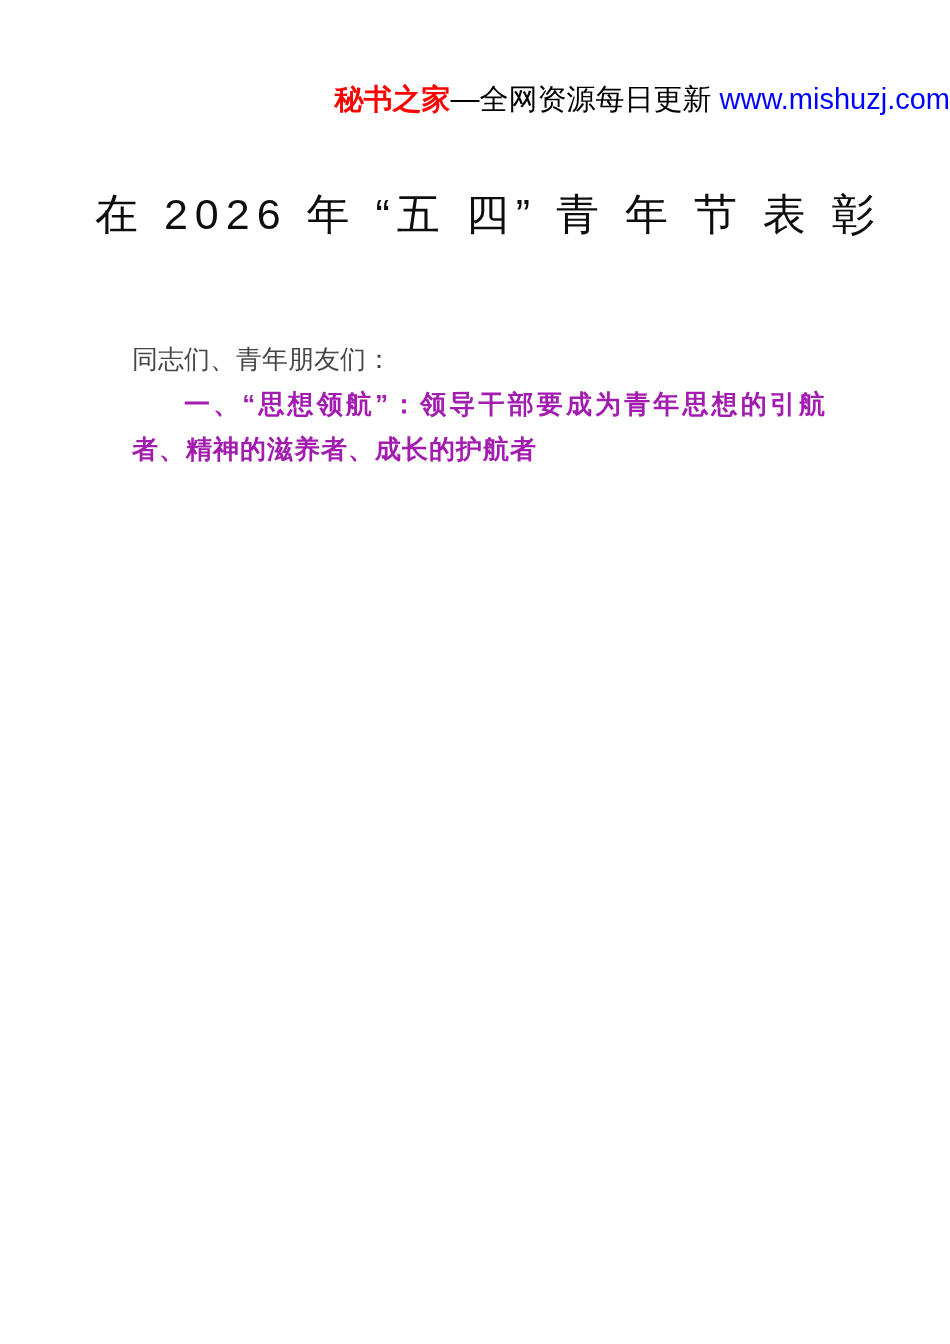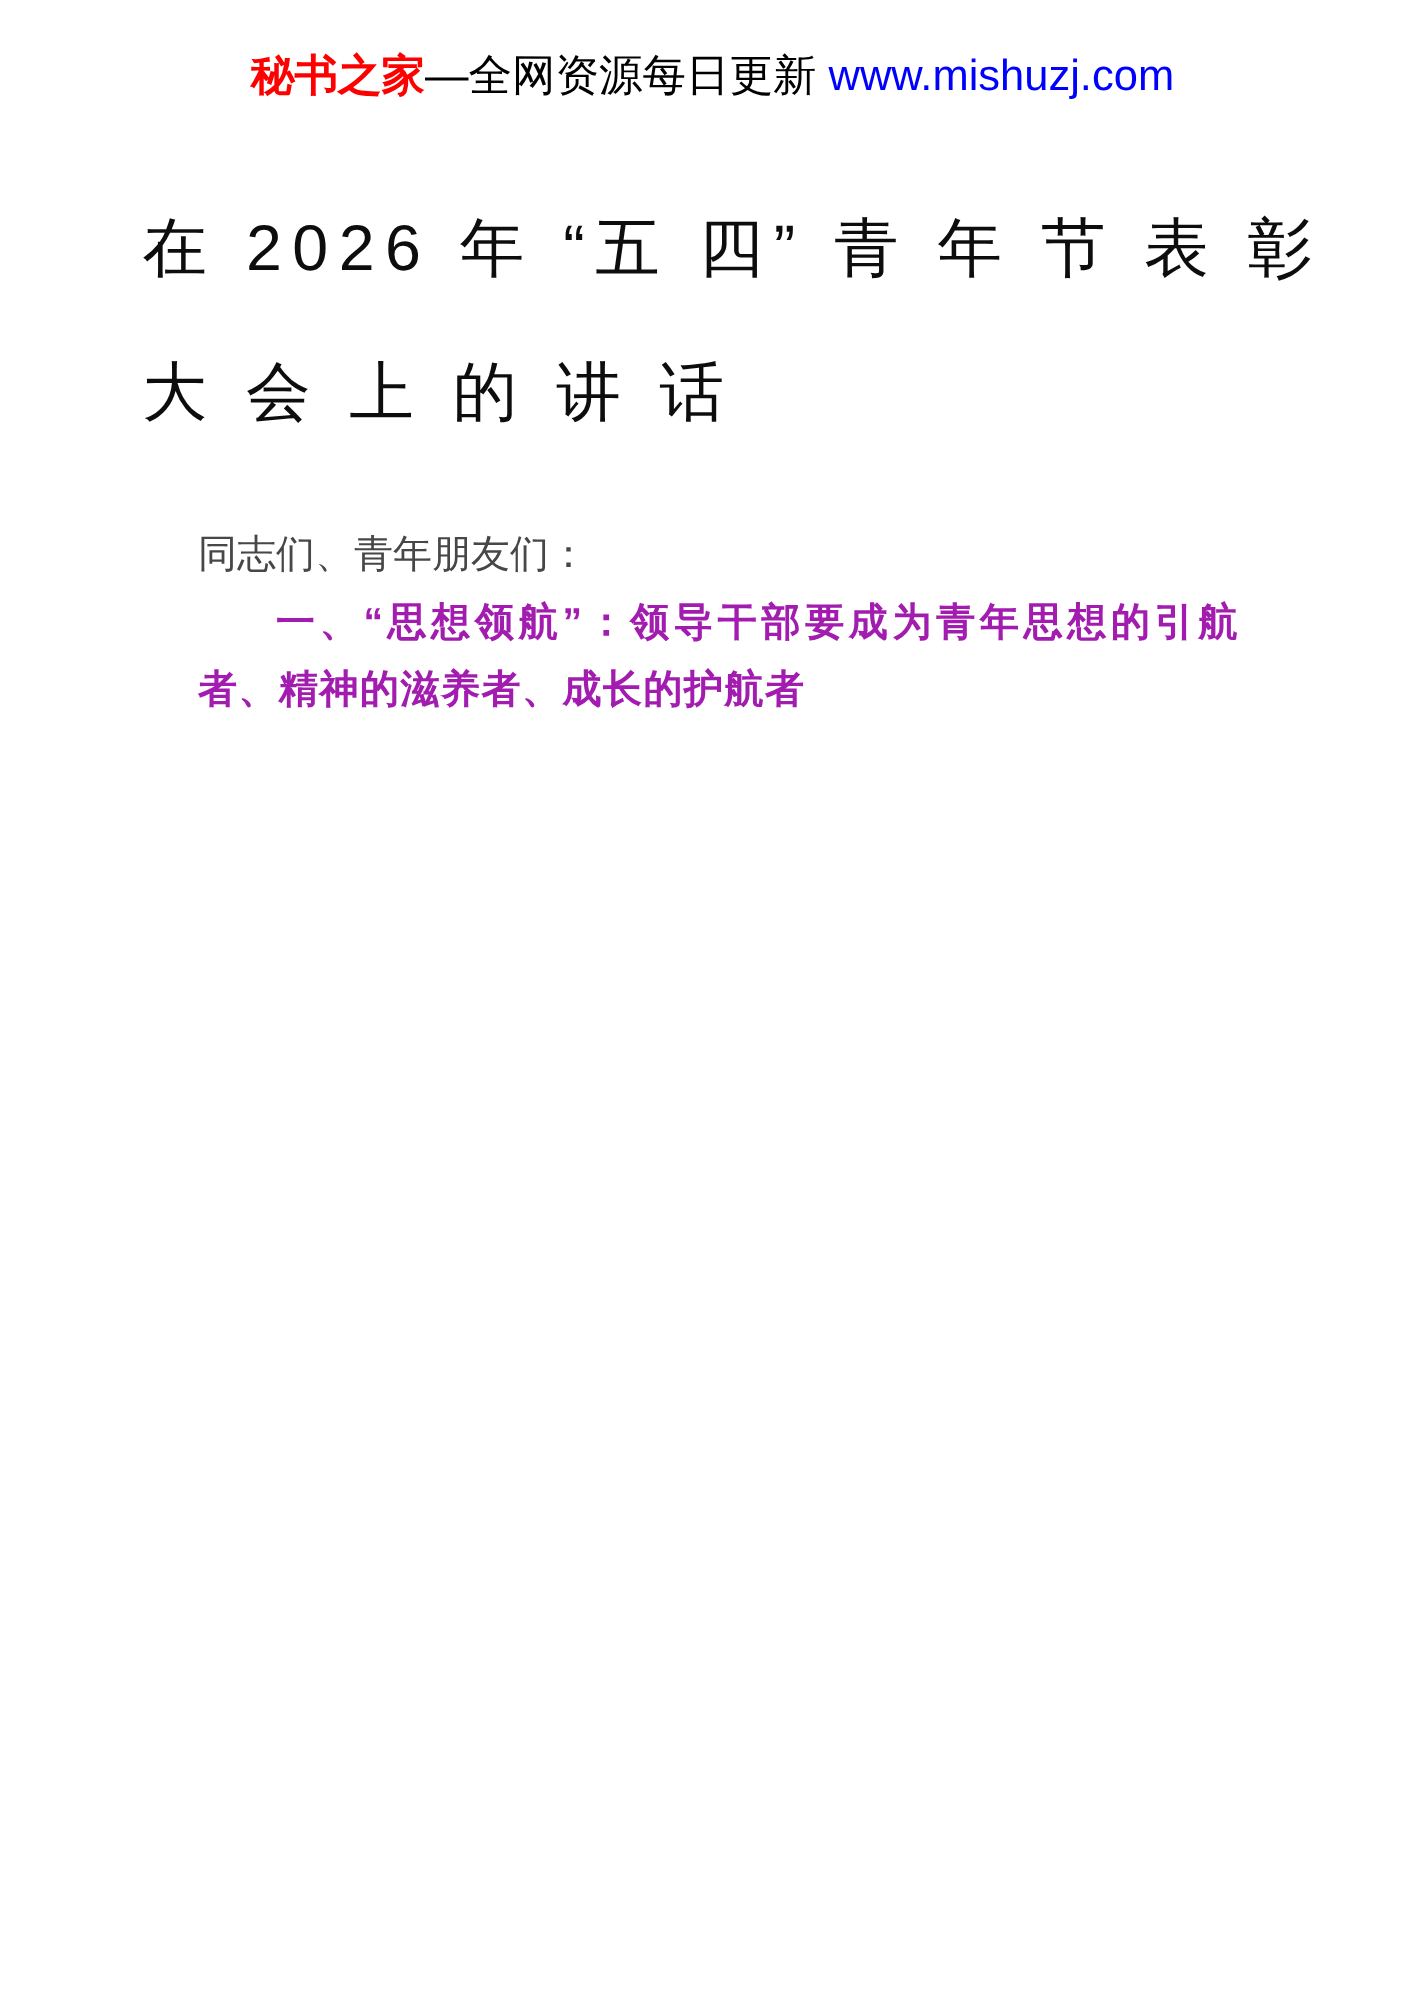--- a/index.html
+++ b/index.html
@@ -5,22 +5,22 @@
     html, body { margin: 0; padding: 0; background: #ffffff; }
     .page {
       position: relative;
       width: 950px;
       height: 1344px;
       background: #ffffff;
       overflow: hidden;
       font-family: "Liberation Sans", sans-serif;
     }
     .site-header {
-      padding-top: 34px;
-      text-align: center;
+      padding-top: 82px;
+      text-align: right;
       font-size: 29px;
       line-height: 34px;
       white-space: nowrap;
       color: #000000;
     }
     .site-header .brand {
       color: #ff0000;
       font-weight: 700;
     }
     .site-header .tagline {
@@ -39,21 +39,21 @@
       text-align: left;
       font-weight: 400;
       font-size: 43px;
       line-height: 96px;
       letter-spacing: 7px;
       color: #0d0d0d;
     }
     .doc-title .title-line { display: block; white-space: nowrap; }
     .content {
       width: 694px;
-      margin: 37px 124px 0 132px;
+      margin: 75px 124px 0 132px;
       font-size: 26px;
       line-height: 45px;
       color: #474747;
       text-align: justify;
     }
     .para { margin: 0; padding: 0; }
     .para.indent { text-indent: 52px; }
     .section-heading {
       margin: 0;
       padding: 0;
@@ -68,21 +68,20 @@
 <body>
 
 <div class="page">
 
   <div class="site-header">
     <span class="brand">秘书之家</span><span class="tagline">—全网资源每日更新 </span><a class="url">www.mishuzj.com</a>
   </div>
 
   <h1 class="doc-title">
     <span class="title-line">在 2026 年 “五 四” 青 年 节 表 彰</span>
-    <span class="title-line">大 会 上 的 讲 话</span>
   </h1>
 
   <div class="content">
     <p class="para">同志们、青年朋友们：</p>
     <p class="section-heading"><span class="lead">一、“思想领航”：</span><span class="rest">领导干部要成为青年思想的引航者、精神的滋养者、成长的护航者</span></p>
   </div>
 
 </div>
 
 </body></html>

